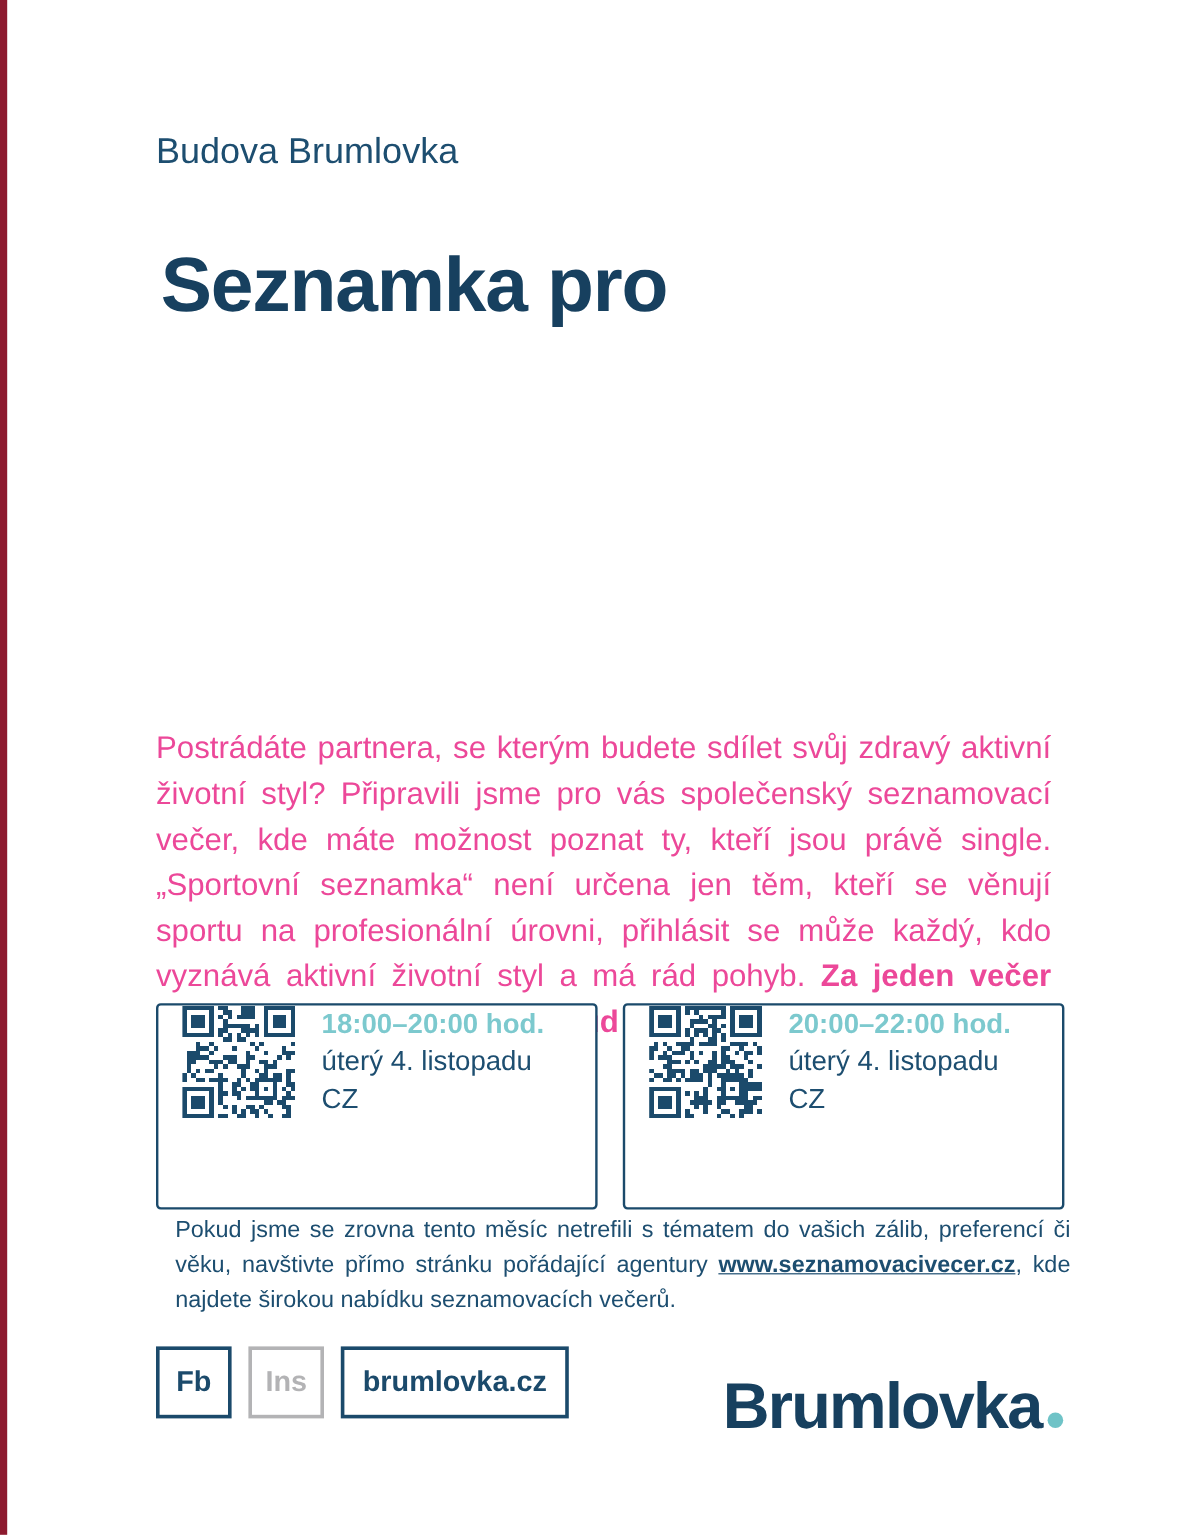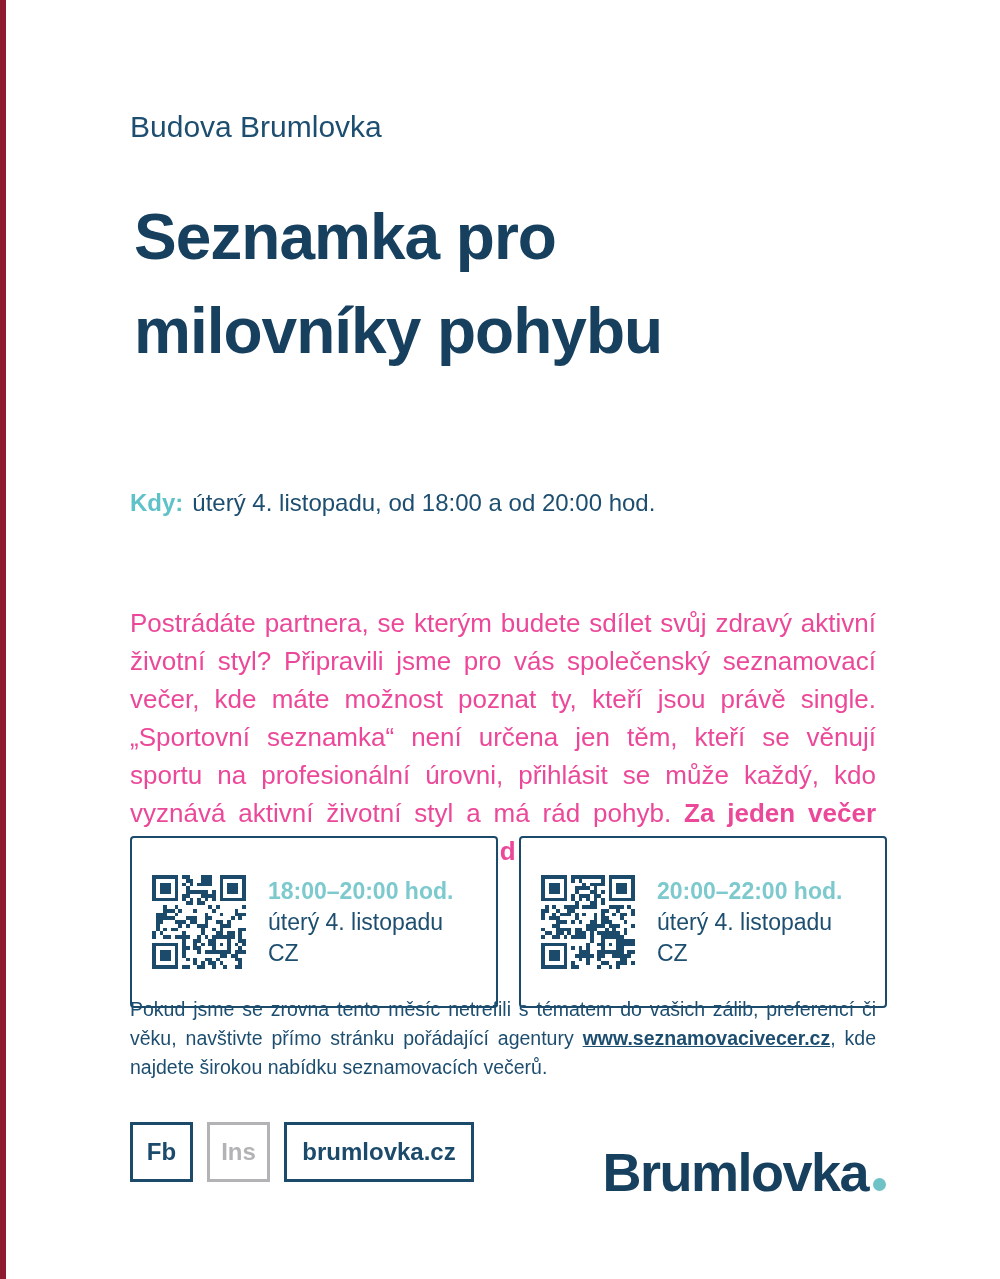--- a/index.html
+++ b/index.html
@@ -17,27 +17,27 @@
   .details{position:absolute;left:130px;top:483px;font-size:24px;line-height:39px;color:#1D4E70}
   .detail-label{color:#5FC2C9;font-weight:700;margin-right:9px}
   .intro{
     position:absolute;left:130px;top:604px;width:746px;margin:0;
     font-size:26px;line-height:38px;color:#ec4899;text-align:justify;
   }
   .bold{font-weight:700}
   .cards{position:absolute;left:130px;top:836px;display:flex;gap:21px}
   .card{
     box-sizing:border-box;width:368px;height:172px;border:2px solid #1B4A6B;
-    border-radius:4px;display:flex;align-items:center;padding:0 14px 0 20px;background:#fff;
+    border-radius:4px;display:flex;padding:0 14px 0 20px;background:#fff;
   }
   .qr{width:94px;height:94px;flex:none;line-height:0}
   .card-text{margin-left:22px;font-size:23px;line-height:31px;color:#1D4E70;white-space:nowrap}
   .card-time{color:#7CC9CE;font-weight:700}
   .outro{
-    position:absolute;left:130px;top:995px;width:746px;margin:0;
+    position:absolute;left:130px;top:995px;width:746px;margin:16px;
     font-size:19.5px;line-height:29px;color:#1D4E70;text-align:justify;
   }
   .link{font-weight:700;text-decoration:underline;color:#1D4E70;cursor:pointer}
   .footer-buttons{position:absolute;left:130px;top:1122px;display:flex;gap:14px}
   .btn{
     box-sizing:border-box;height:60px;border:3px solid #1B4A6B;background:#fff;color:#1B4A6B;
     font-weight:700;font-size:24px;display:flex;align-items:center;justify-content:center;
     font-family:inherit;padding:12px 10px;cursor:pointer;
   }
   .btn.sq{width:63px}
@@ -49,24 +49,23 @@
   }
   .logo-dot{display:inline-block;width:13px;height:13px;border-radius:50%;background:#6FC3C7;margin-left:5px}
 </style>
 </head>
 <body>
 
 <div class="red-bar"></div>
 
 <div class="eyebrow">Budova Brumlovka</div>
 
-<h1 class="title"><span>Seznamka pro</span><br><span>milovníky pohybu</span><br></h1>
+<h1 class="title"><span>Seznamka pro</span><br><br></h1>
 
 <div class="details">
-  <div><span class="detail-label">Kdy:</span><span>úterý 4. listopadu, od 18:00 a od 20:00 hod.</span></div>
 </div>
 
 <p class="intro"><span>Postrádáte partnera, se kterým budete sdílet svůj zdravý aktivní životní styl? Připravili jsme pro vás společenský seznamovací večer, kde máte možnost poznat ty, kteří jsou právě single. „Sportovní seznamka“ není určena jen těm, kteří se věnují sportu na profesionální úrovni, přihlásit se může každý, kdo vyznává aktivní životní styl a má rád pohyb. </span><span class="bold">Za jeden večer potkáte 8–10 partnerů a pokud vás někdo upoutá, rádi vám vyměníme kontakty.</span></p>
 
 <div class="cards">
   <div class="card">
     <div class="qr"><svg viewBox="0 0 25 25" width="94" height="94" shape-rendering="crispEdges" xmlns="http://www.w3.org/2000/svg">
           <rect x="0" y="0" width="1" height="1" fill="#1B4A6B"></rect>
           <rect x="1" y="0" width="1" height="1" fill="#1B4A6B"></rect>
           <rect x="2" y="0" width="1" height="1" fill="#1B4A6B"></rect>

